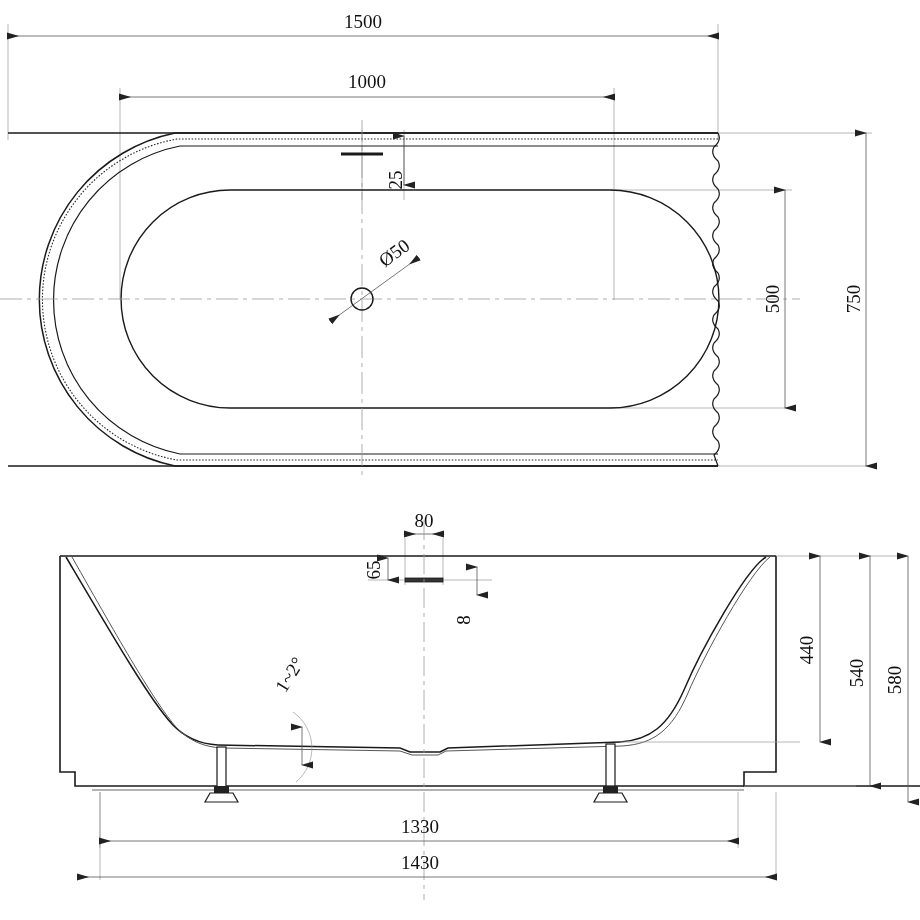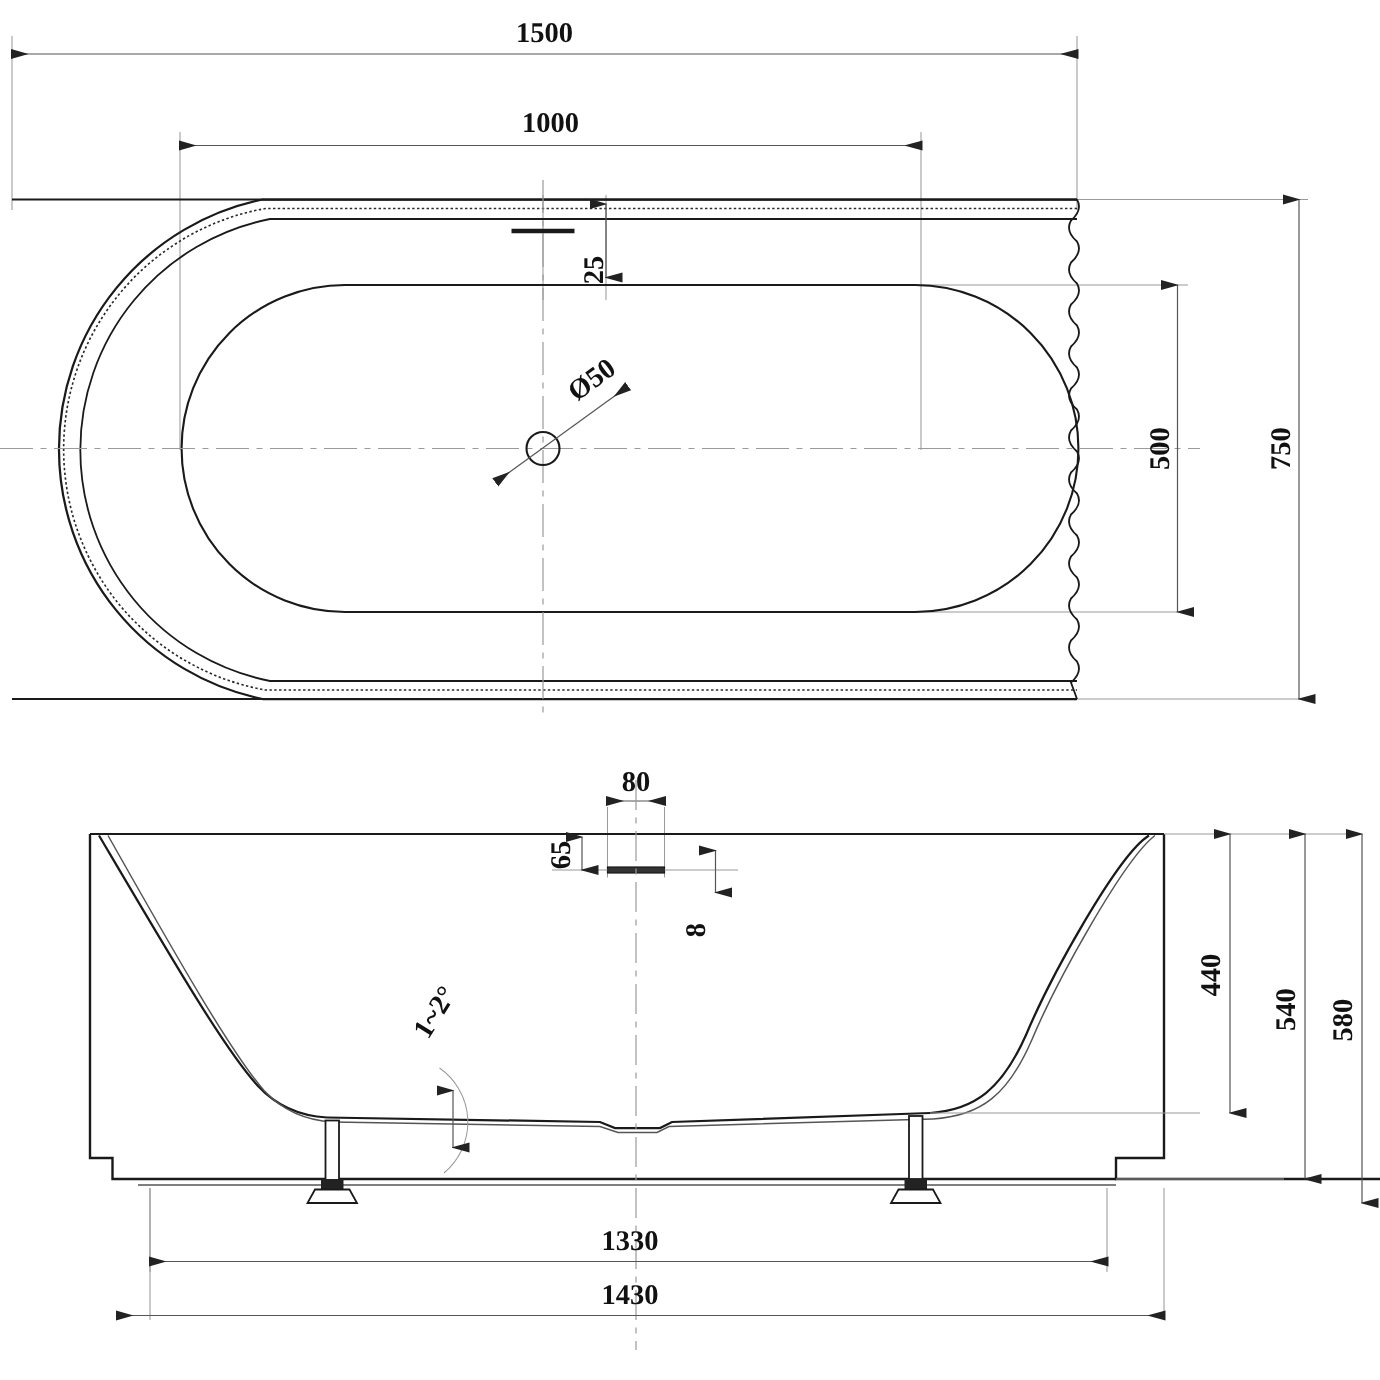--- a/index.html
+++ b/index.html
@@ -2,21 +2,20 @@
 <html><head>
 <meta charset="utf-8">
 <style>
   html,body{margin:0;padding:0;background:#ffffff;}
   #stage{
     position:relative;
     width:920px;height:920px;
     background:#ffffff;
     font-family:"Liberation Serif", serif;
     overflow:hidden;
-    font-weight:bold;
   }
   #stage svg{display:block;}
   .dimtext{
     font-family:"Liberation Serif", serif;
     font-size:19px;
     fill:#111111;
   }
 </style>
 </head>
 <body>

